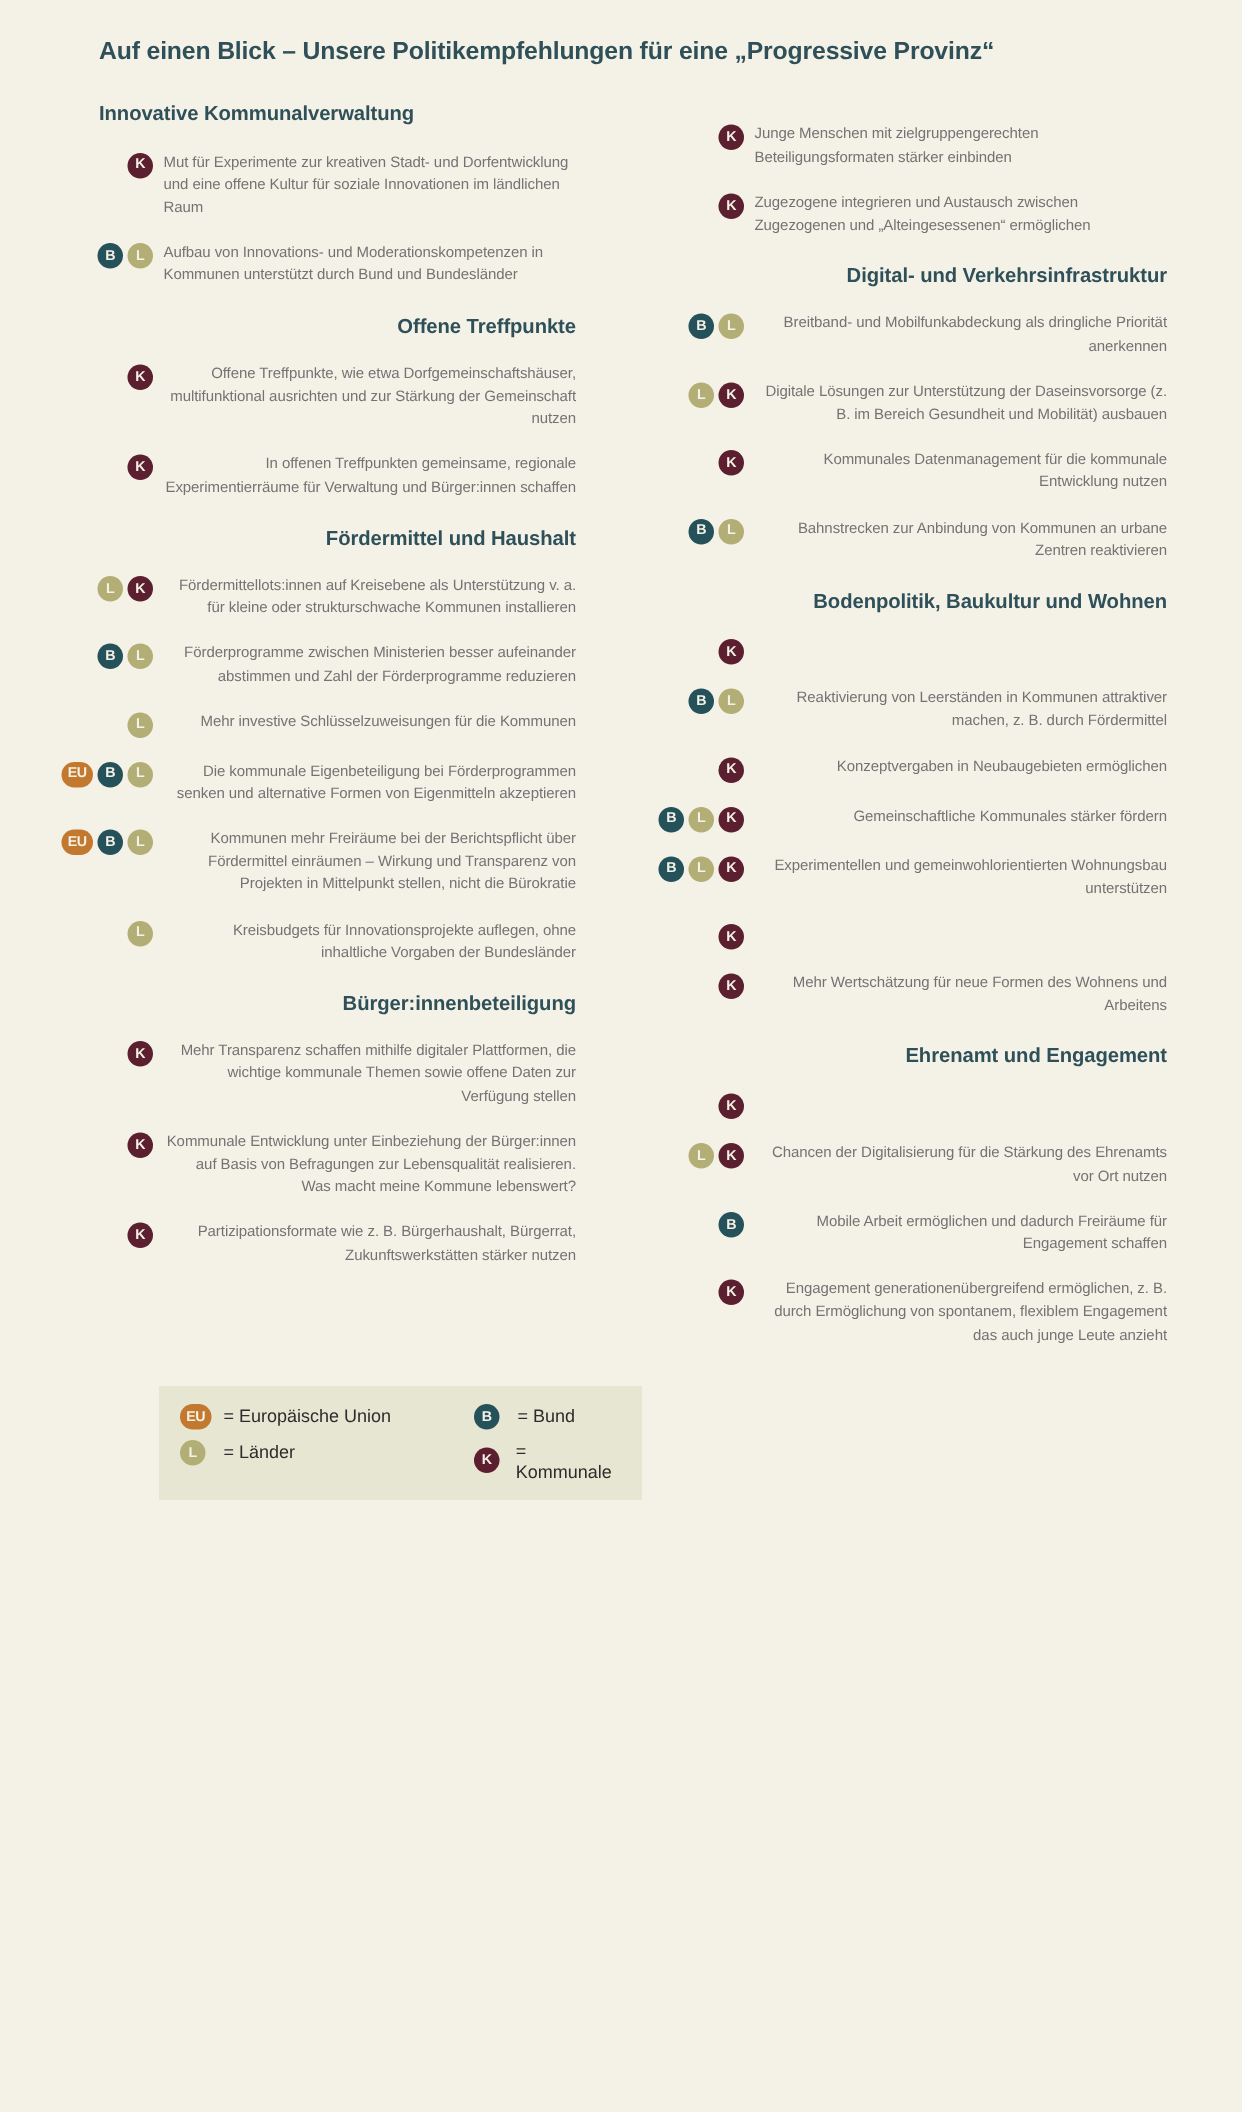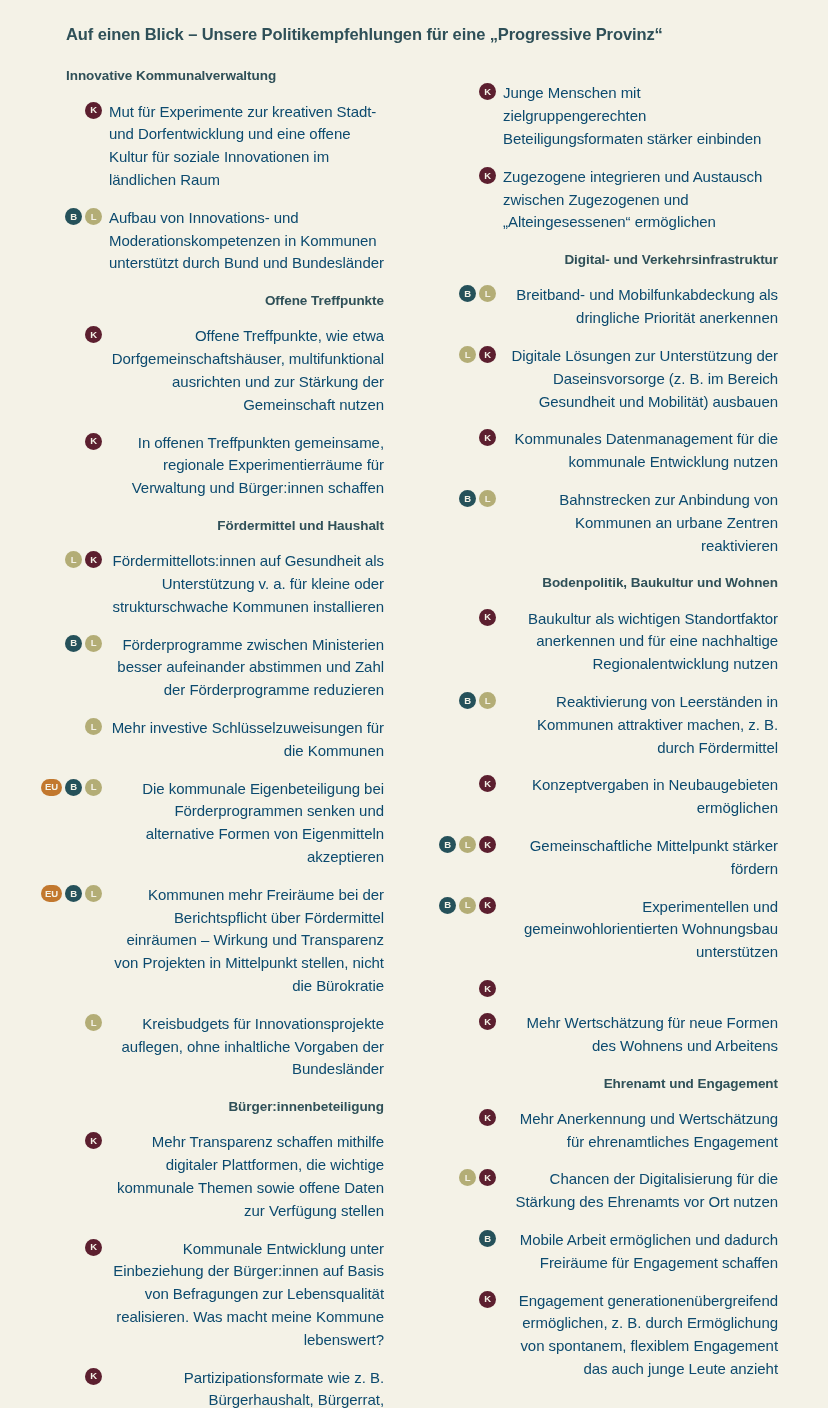--- a/index.html
+++ b/index.html
@@ -70,30 +70,30 @@
     height: 17px;
     min-width: 17px;
     border-radius: 9px;
     color: #f4f2e7;
     font-size: 9.5px;
     font-weight: bold;
     line-height: 1;
     letter-spacing: -0.2px;
     box-sizing: border-box;
   }
-  .badge.eu { background: #c2782e; padding: 0 3px; min-width: 21px; margin-left: 28px; }
+  .badge.eu { background: #c2782e; padding: 0 3px; min-width: 21px; }
   .badge.b  { background: #25515a; }
   .badge.l  { background: #b3ad76; }
   .badge.k  { background: #5c1f2f; }
 
   .item-text {
     flex: 1 1 auto;
-    font-size: 15px;
+    font-size: 10px;
     line-height: 1.52;
-    color: #0c4a6e;
+    color: #737373;
     letter-spacing: -0.05px;
   }
 
   .legend {
     margin: 26px 0 0 66px;
     width: 322px;
     box-sizing: border-box;
     background: #e7e6d2;
     padding: 12px 14px 12px 14px;
     display: flex;
@@ -150,21 +150,21 @@
             <div class="item-text">In offenen Treffpunkten gemeinsame, regionale Experimentierräume für Verwaltung und Bürger:innen schaffen</div>
           </div>
         </div>
         <div class="section">
           <div class="section-title">Fördermittel und Haushalt</div>
           <div class="item">
             <div class="badges">
               <span class="badge l">L</span>
               <span class="badge k">K</span>
             </div>
-            <div class="item-text">Fördermittellots:innen auf Gesundheit als Unterstützung v. a. für kleine oder strukturschwache Kommunen installieren</div>
+            <div class="item-text">Fördermittellots:innen auf Kreisebene als Unterstützung v. a. für kleine oder strukturschwache Kommunen installieren</div>
           </div>
           <div class="item">
             <div class="badges">
               <span class="badge b">B</span>
               <span class="badge l">L</span>
             </div>
             <div class="item-text">Förderprogramme zwischen Ministerien besser aufeinander abstimmen und Zahl der Förderprogramme reduzieren</div>
           </div>
           <div class="item">
             <div class="badges">
@@ -261,42 +261,41 @@
             </div>
             <div class="item-text">Bahnstrecken zur Anbindung von Kommunen an urbane Zentren reaktivieren</div>
           </div>
         </div>
         <div class="section">
           <div class="section-title">Bodenpolitik, Baukultur und Wohnen</div>
           <div class="item">
             <div class="badges">
               <span class="badge k">K</span>
             </div>
-            <div class="item-text">Baukultur als wichtigen Standortfaktor anerkennen und für eine nachhaltige Regionalentwicklung nutzen</div>
           </div>
           <div class="item">
             <div class="badges">
               <span class="badge b">B</span>
               <span class="badge l">L</span>
             </div>
             <div class="item-text">Reaktivierung von Leerständen in Kommunen attraktiver machen, z. B. durch Fördermittel</div>
           </div>
           <div class="item">
             <div class="badges">
               <span class="badge k">K</span>
             </div>
             <div class="item-text">Konzeptvergaben in Neubaugebieten ermöglichen</div>
           </div>
           <div class="item">
             <div class="badges">
               <span class="badge b">B</span>
               <span class="badge l">L</span>
               <span class="badge k">K</span>
             </div>
-            <div class="item-text">Gemeinschaftliche Mittelpunkt stärker fördern</div>
+            <div class="item-text">Gemeinschaftliche Kommunales stärker fördern</div>
           </div>
           <div class="item">
             <div class="badges">
               <span class="badge b">B</span>
               <span class="badge l">L</span>
               <span class="badge k">K</span>
             </div>
             <div class="item-text">Experimentellen und gemeinwohlorientierten Wohnungsbau unterstützen</div>
           </div>
           <div class="item">
@@ -310,21 +309,20 @@
             </div>
             <div class="item-text">Mehr Wertschätzung für neue Formen des Wohnens und Arbeitens</div>
           </div>
         </div>
         <div class="section">
           <div class="section-title">Ehrenamt und Engagement</div>
           <div class="item">
             <div class="badges">
               <span class="badge k">K</span>
             </div>
-            <div class="item-text">Mehr Anerkennung und Wertschätzung für ehrenamtliches Engagement</div>
           </div>
           <div class="item">
             <div class="badges">
               <span class="badge l">L</span>
               <span class="badge k">K</span>
             </div>
             <div class="item-text">Chancen der Digitalisierung für die Stärkung des Ehrenamts vor Ort nutzen</div>
           </div>
           <div class="item">
             <div class="badges">

